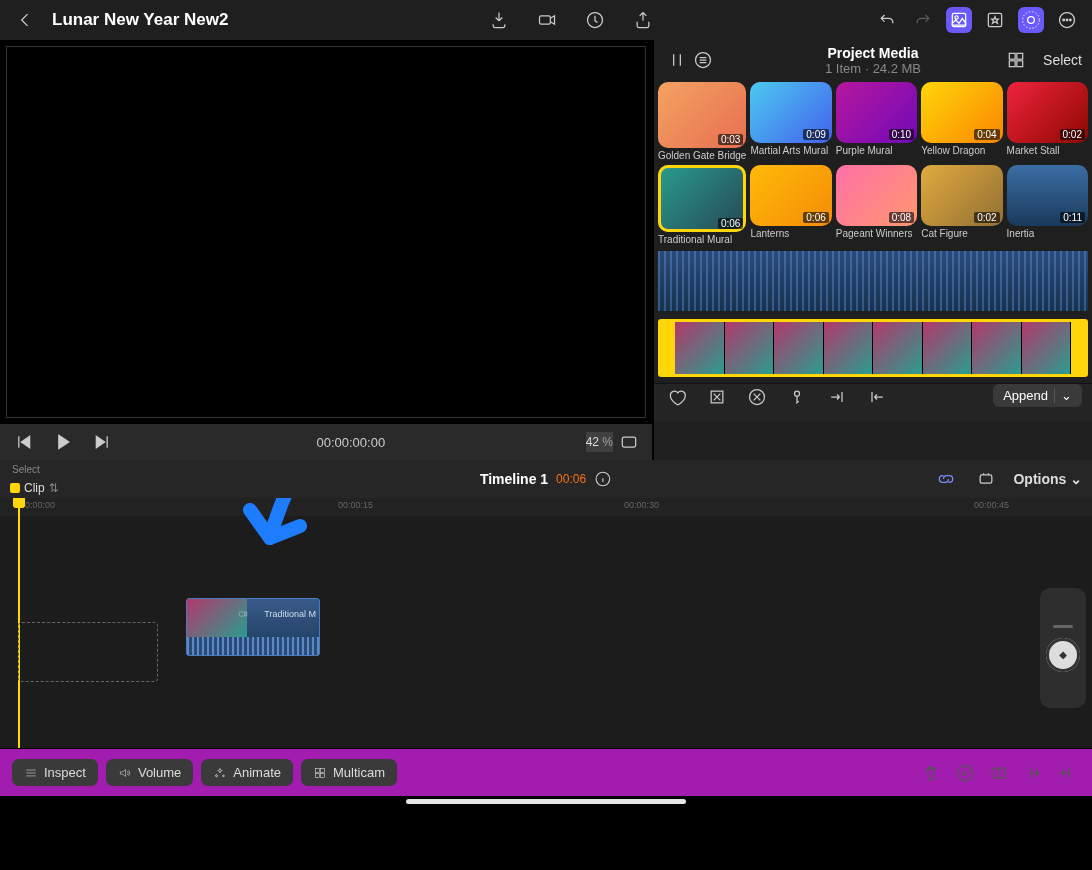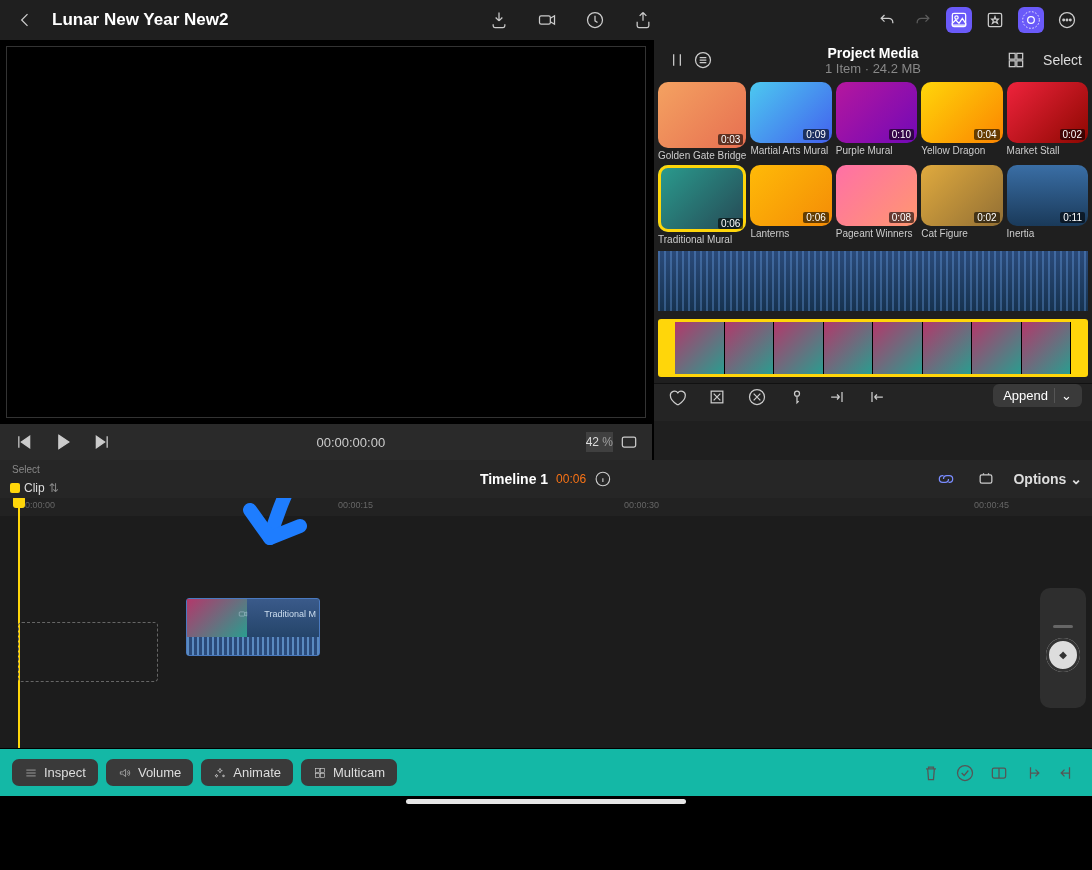--- a/index.html
+++ b/index.html
@@ -75,21 +75,21 @@
 .drag-clip .w { position:absolute; bottom:0; left:0; right:0; height:18px; background:repeating-linear-gradient(90deg,#5a8ac0 0 2px, #2a4a7a 2px 5px);}
 
 .jog { position:absolute; right:6px; top:90px; width:46px; height:120px; background:#2e2e2e; border-radius:10px; display:flex; flex-direction:column; align-items:center; justify-content:center; gap:10px;}
 .jog .bar { width:20px; height:3px; background:#666; border-radius:2px;}
 .jog .dial { width:34px; height:34px; border-radius:50%; background:#ddd; box-shadow:inset 0 0 0 3px #333; display:flex; align-items:center; justify-content:center; color:#333; font-size:10px;}
 
 
 .arrow { position:absolute; pointer-events:none; }
 
 
-.bottombar { height: 48px; background:#14b8a6; display:flex; align-items:center; padding:0 12px; gap:8px; border-top:1px solid #000;}
+.bottombar { height: 48px; background:#a21caf; display:flex; align-items:center; padding:0 12px; gap:8px; border-top:1px solid #000;}
 .pill { background:#3a3a3a; border-radius:7px; padding:6px 12px; font-size:13px; display:flex; align-items:center; gap:6px; color:#ddd;}
 .pill svg { width:14px; height:14px; }
 .bottombar .spacer { flex:1; }
 .dim-icon { color:#555; width:26px; text-align:center; }
 
 .homebar { height:36px; background:#000; display:flex; align-items:center; justify-content:center;}
 .homebar .ind { width:280px; height:5px; background:#fff; border-radius:3px; opacity:.9; margin-top:-26px;}
 
 
 .p0{background:linear-gradient(135deg,#f4a261,#e76f51);}

